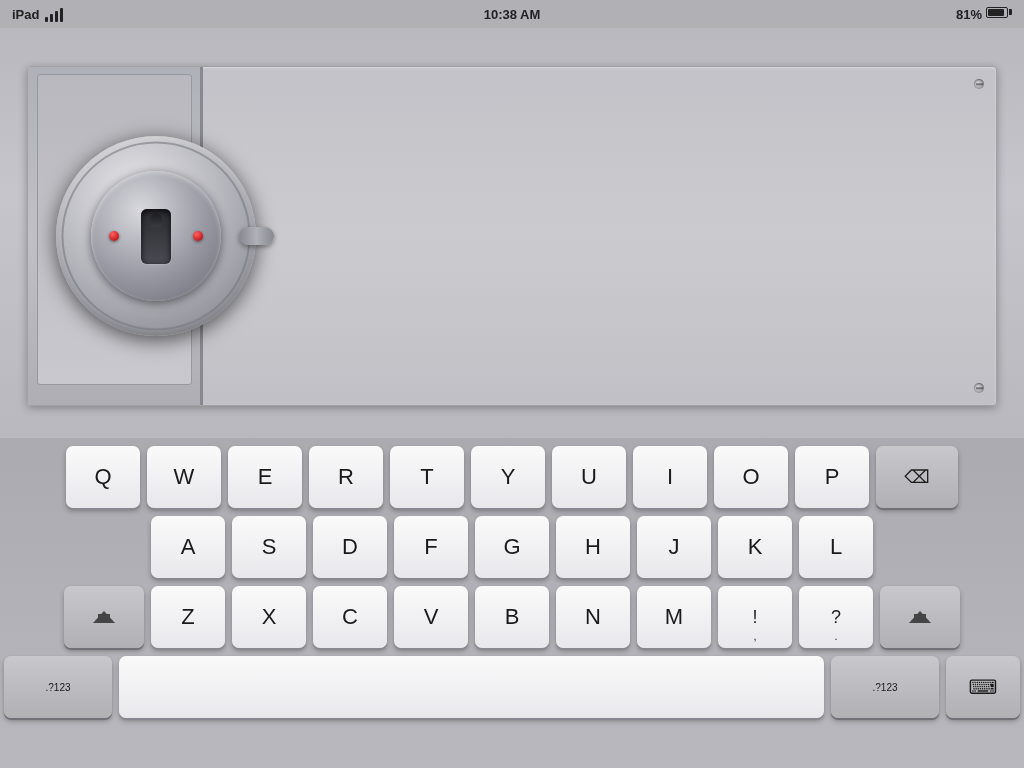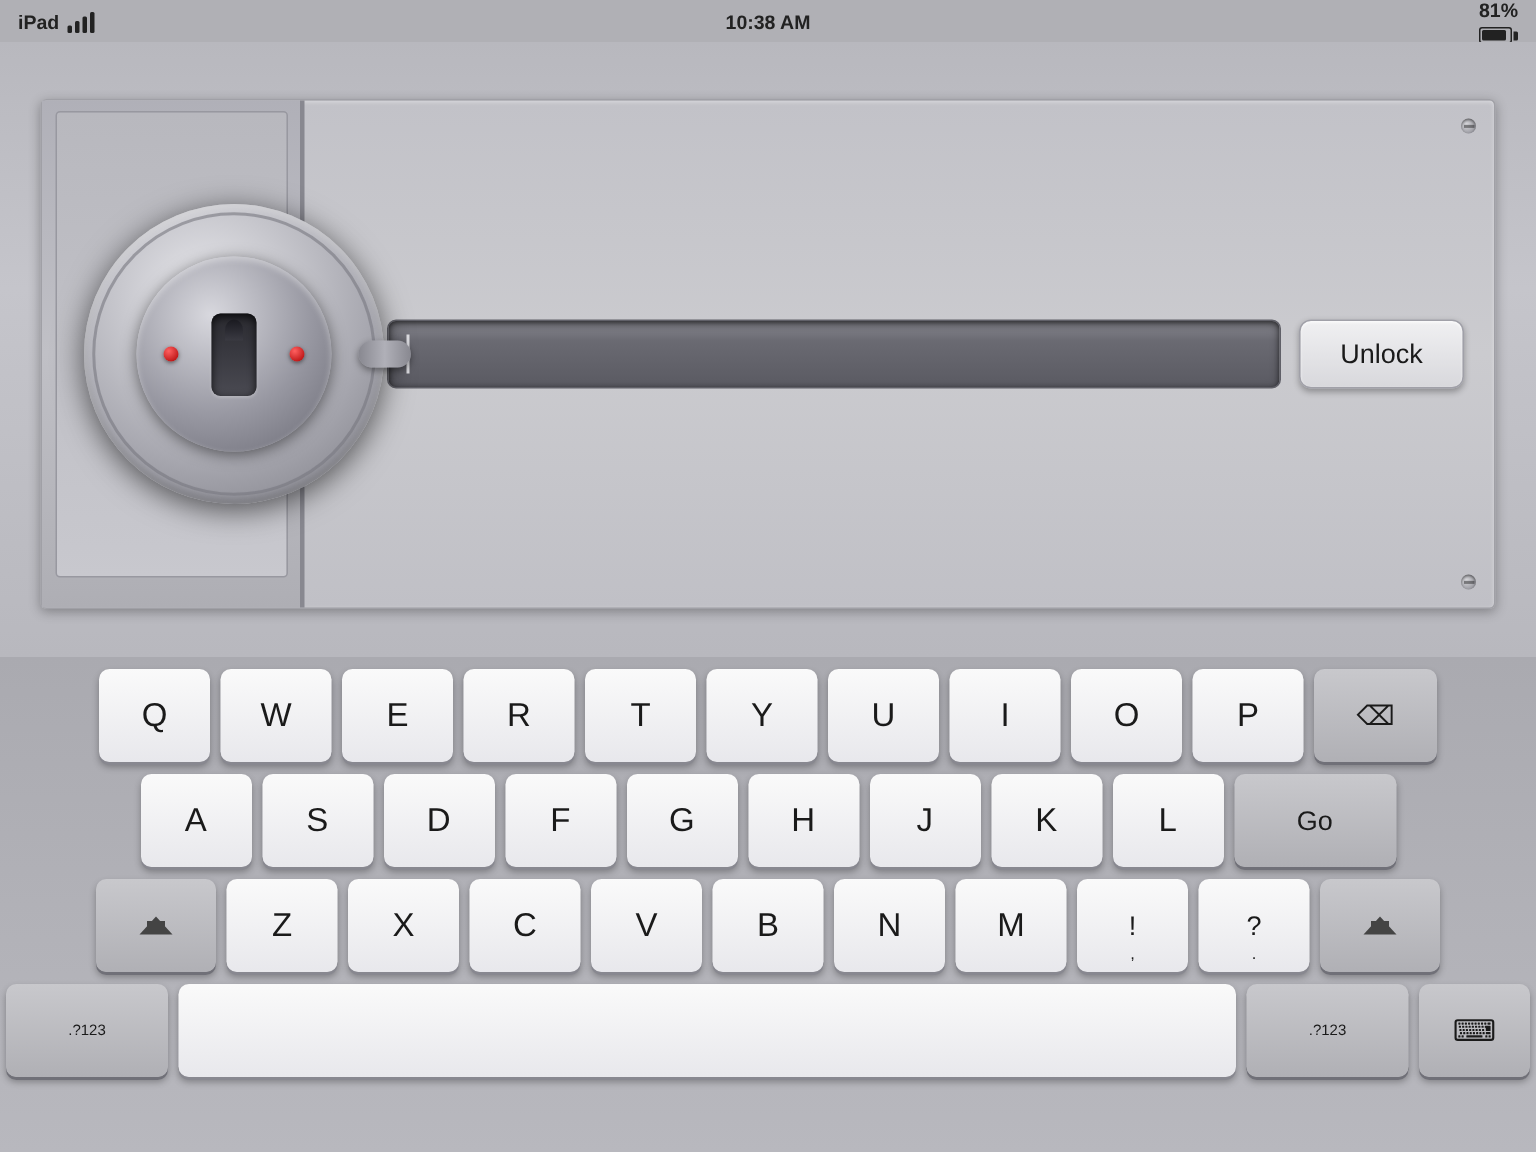--- a/index.html
+++ b/index.html
@@ -19,21 +19,21 @@
       display: flex;
       align-items: center;
       justify-content: space-between;
       padding: 0 12px;
       font-size: 13px;
       font-weight: 600;
       color: #222;
     }
     #status-left { display: flex; gap: 6px; }
     #status-center { position: absolute; left: 50%; transform: translateX(-50%); font-weight: 700; }
-    #status-right { display: flex; align-items: flex-start; gap: 4px; flex-direction: column; }
+    #status-right { display: flex; align-items: flex-start; gap: 4px; }
 
     
     #app-area {
       width: 100%;
       height: 410px;
       background: linear-gradient(180deg, #b8b8be 0%, #c5c5cb 40%, #b8b8be 100%);
       position: relative;
       display: flex;
       align-items: center;
       justify-content: center;
@@ -395,26 +395,20 @@
 
         <div id="vault-dial-inner">
           <div class="red-dot red-dot-left"></div>
           <div class="red-dot red-dot-right"></div>
           <div id="key-slot"></div>
         </div>
         <div id="bolt-handle"></div>
       </div>
     </div>
 
-    <div id="input-area">
-      <div id="password-input-field">
-        <div id="password-cursor"></div>
-      </div>
-      <button id="unlock-button">Unlock</button>
-    </div>
   </div>
 </div>
 
 <div id="keyboard-area">
 
   <div class="key-row">
     <button class="key">Q</button>
     <button class="key">W</button>
     <button class="key">E</button>
     <button class="key">R</button>
@@ -432,23 +426,20 @@
   <div class="key-row">
     <button class="key">A</button>
     <button class="key">S</button>
     <button class="key">D</button>
     <button class="key">F</button>
     <button class="key">G</button>
     <button class="key">H</button>
     <button class="key">J</button>
     <button class="key">K</button>
     <button class="key">L</button>
-    <button class="key key-dark key-go">
-      <span>Go</span>
-    </button>
   </div>
 
   <div class="key-row">
     <button class="key key-dark key-shift">
       <span class="shift-arrow"></span>
     </button>
     <button class="key">Z</button>
     <button class="key">X</button>
     <button class="key">C</button>
     <button class="key">V</button>

